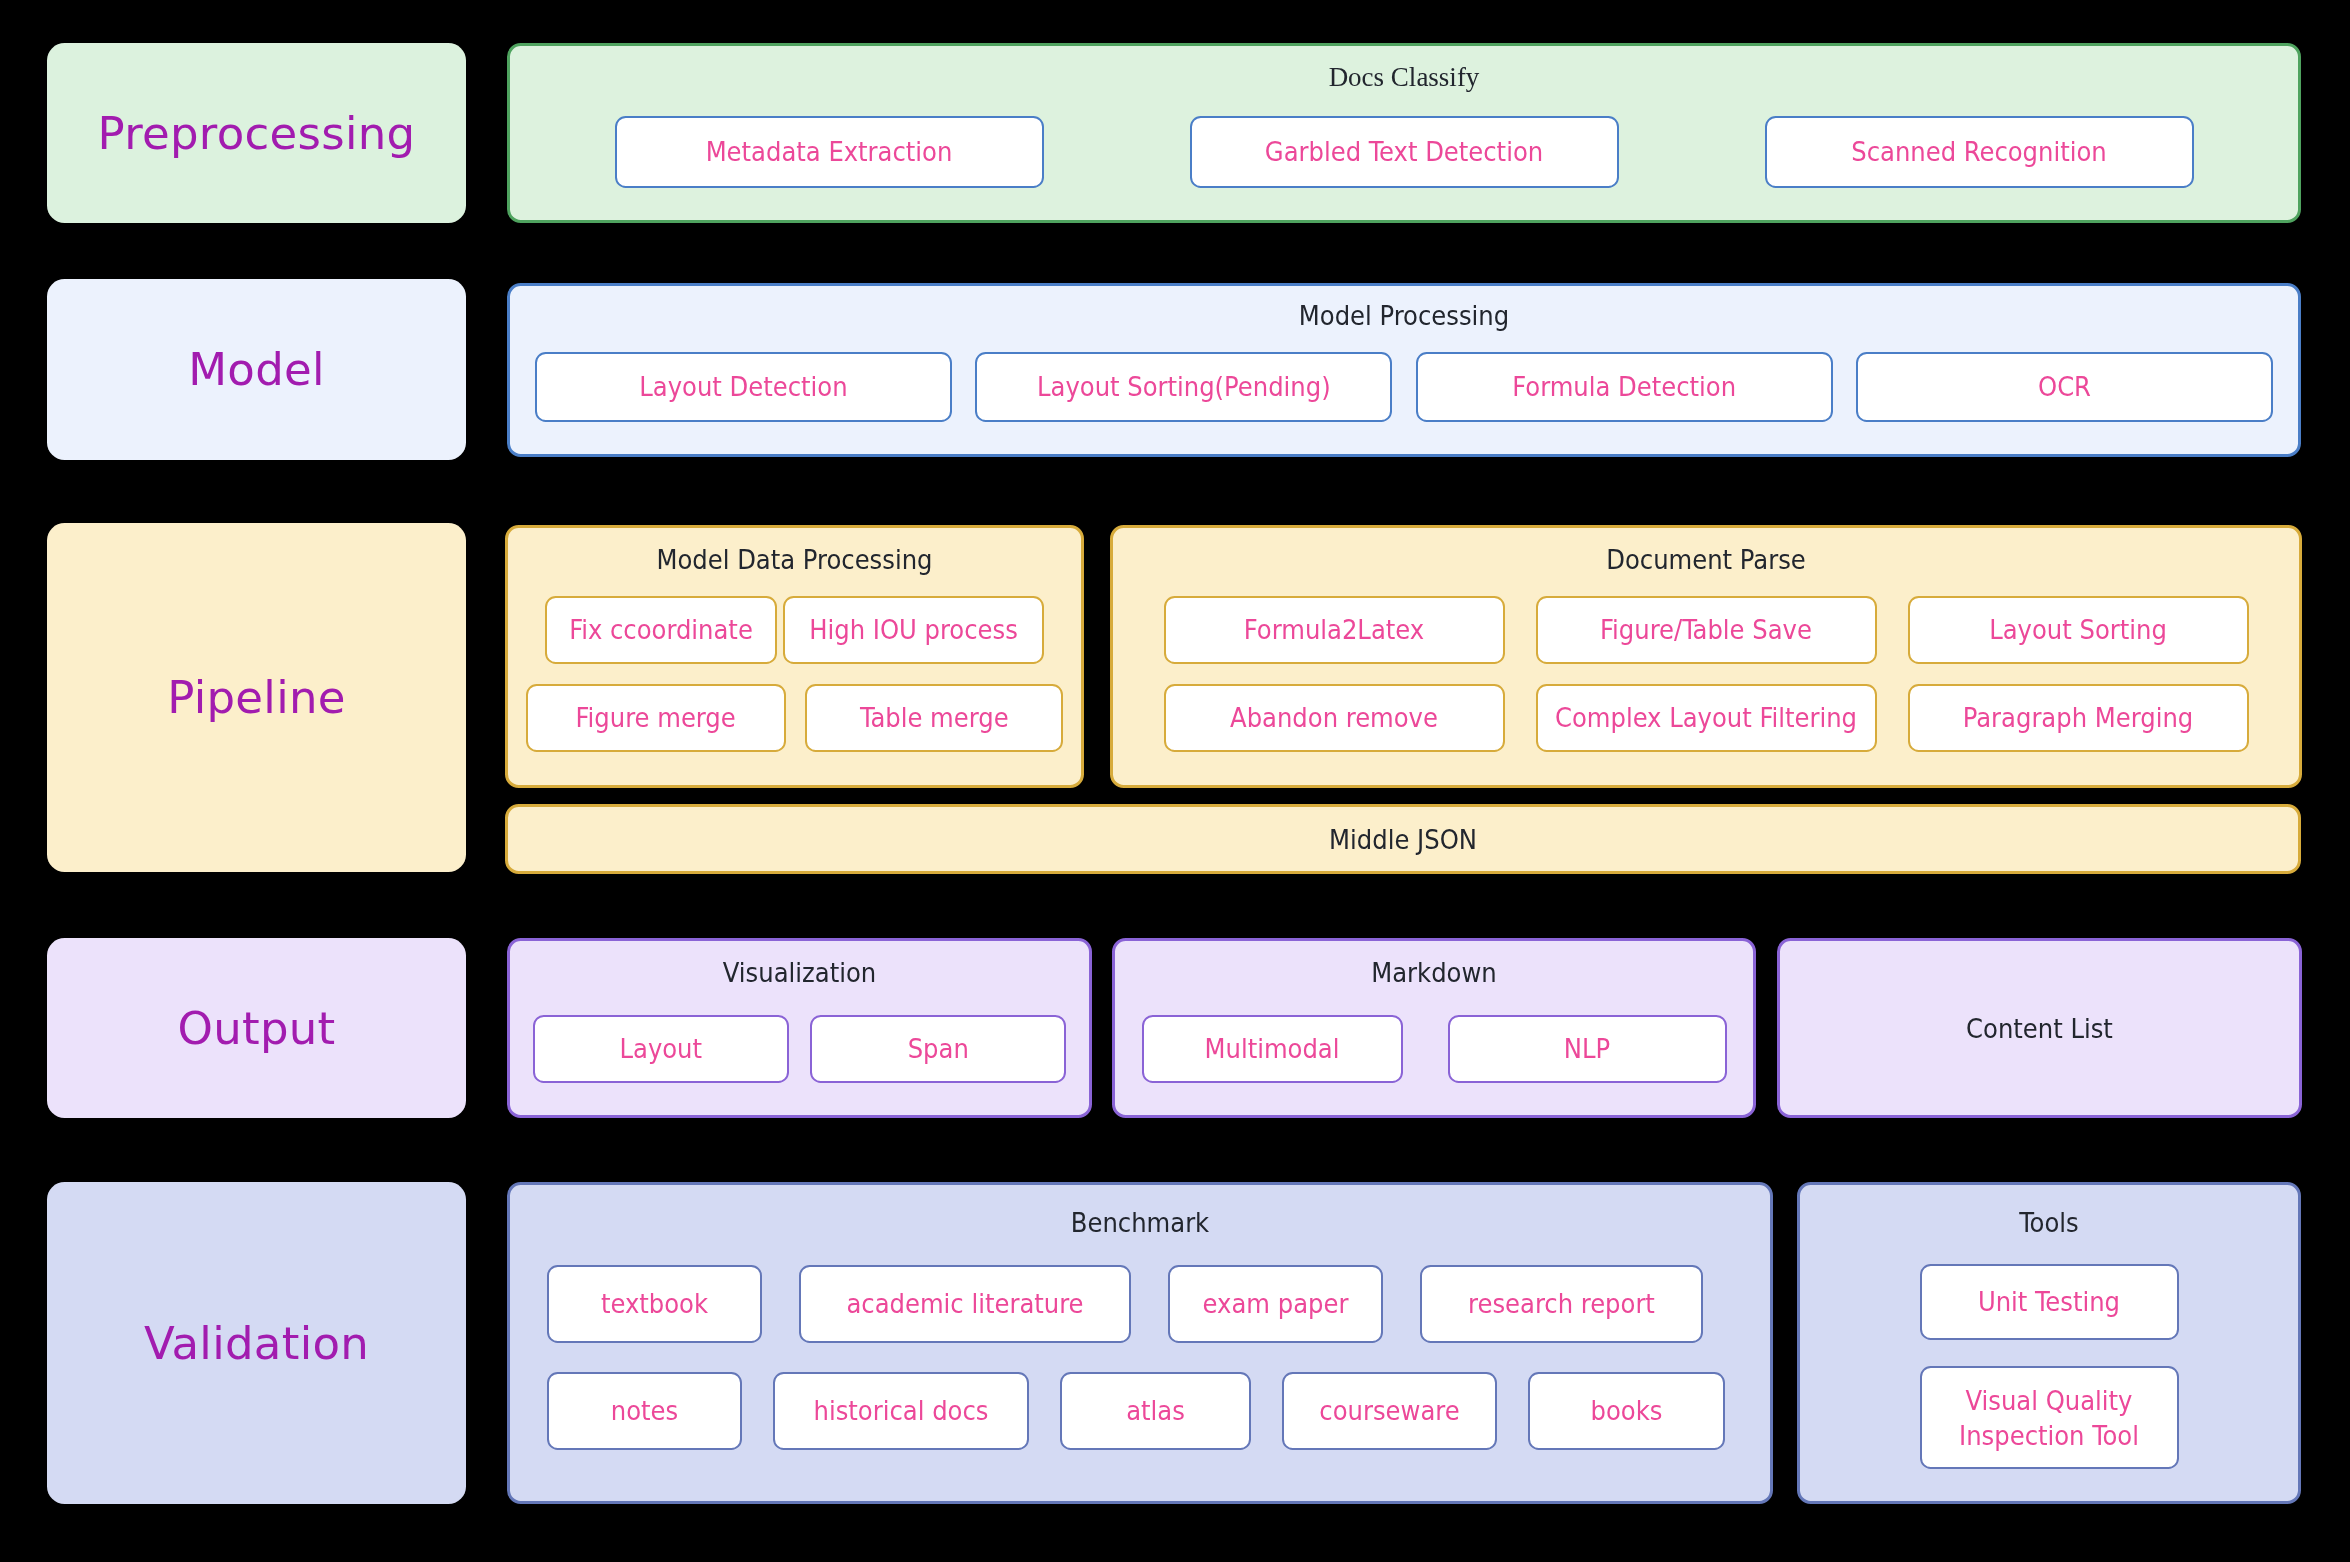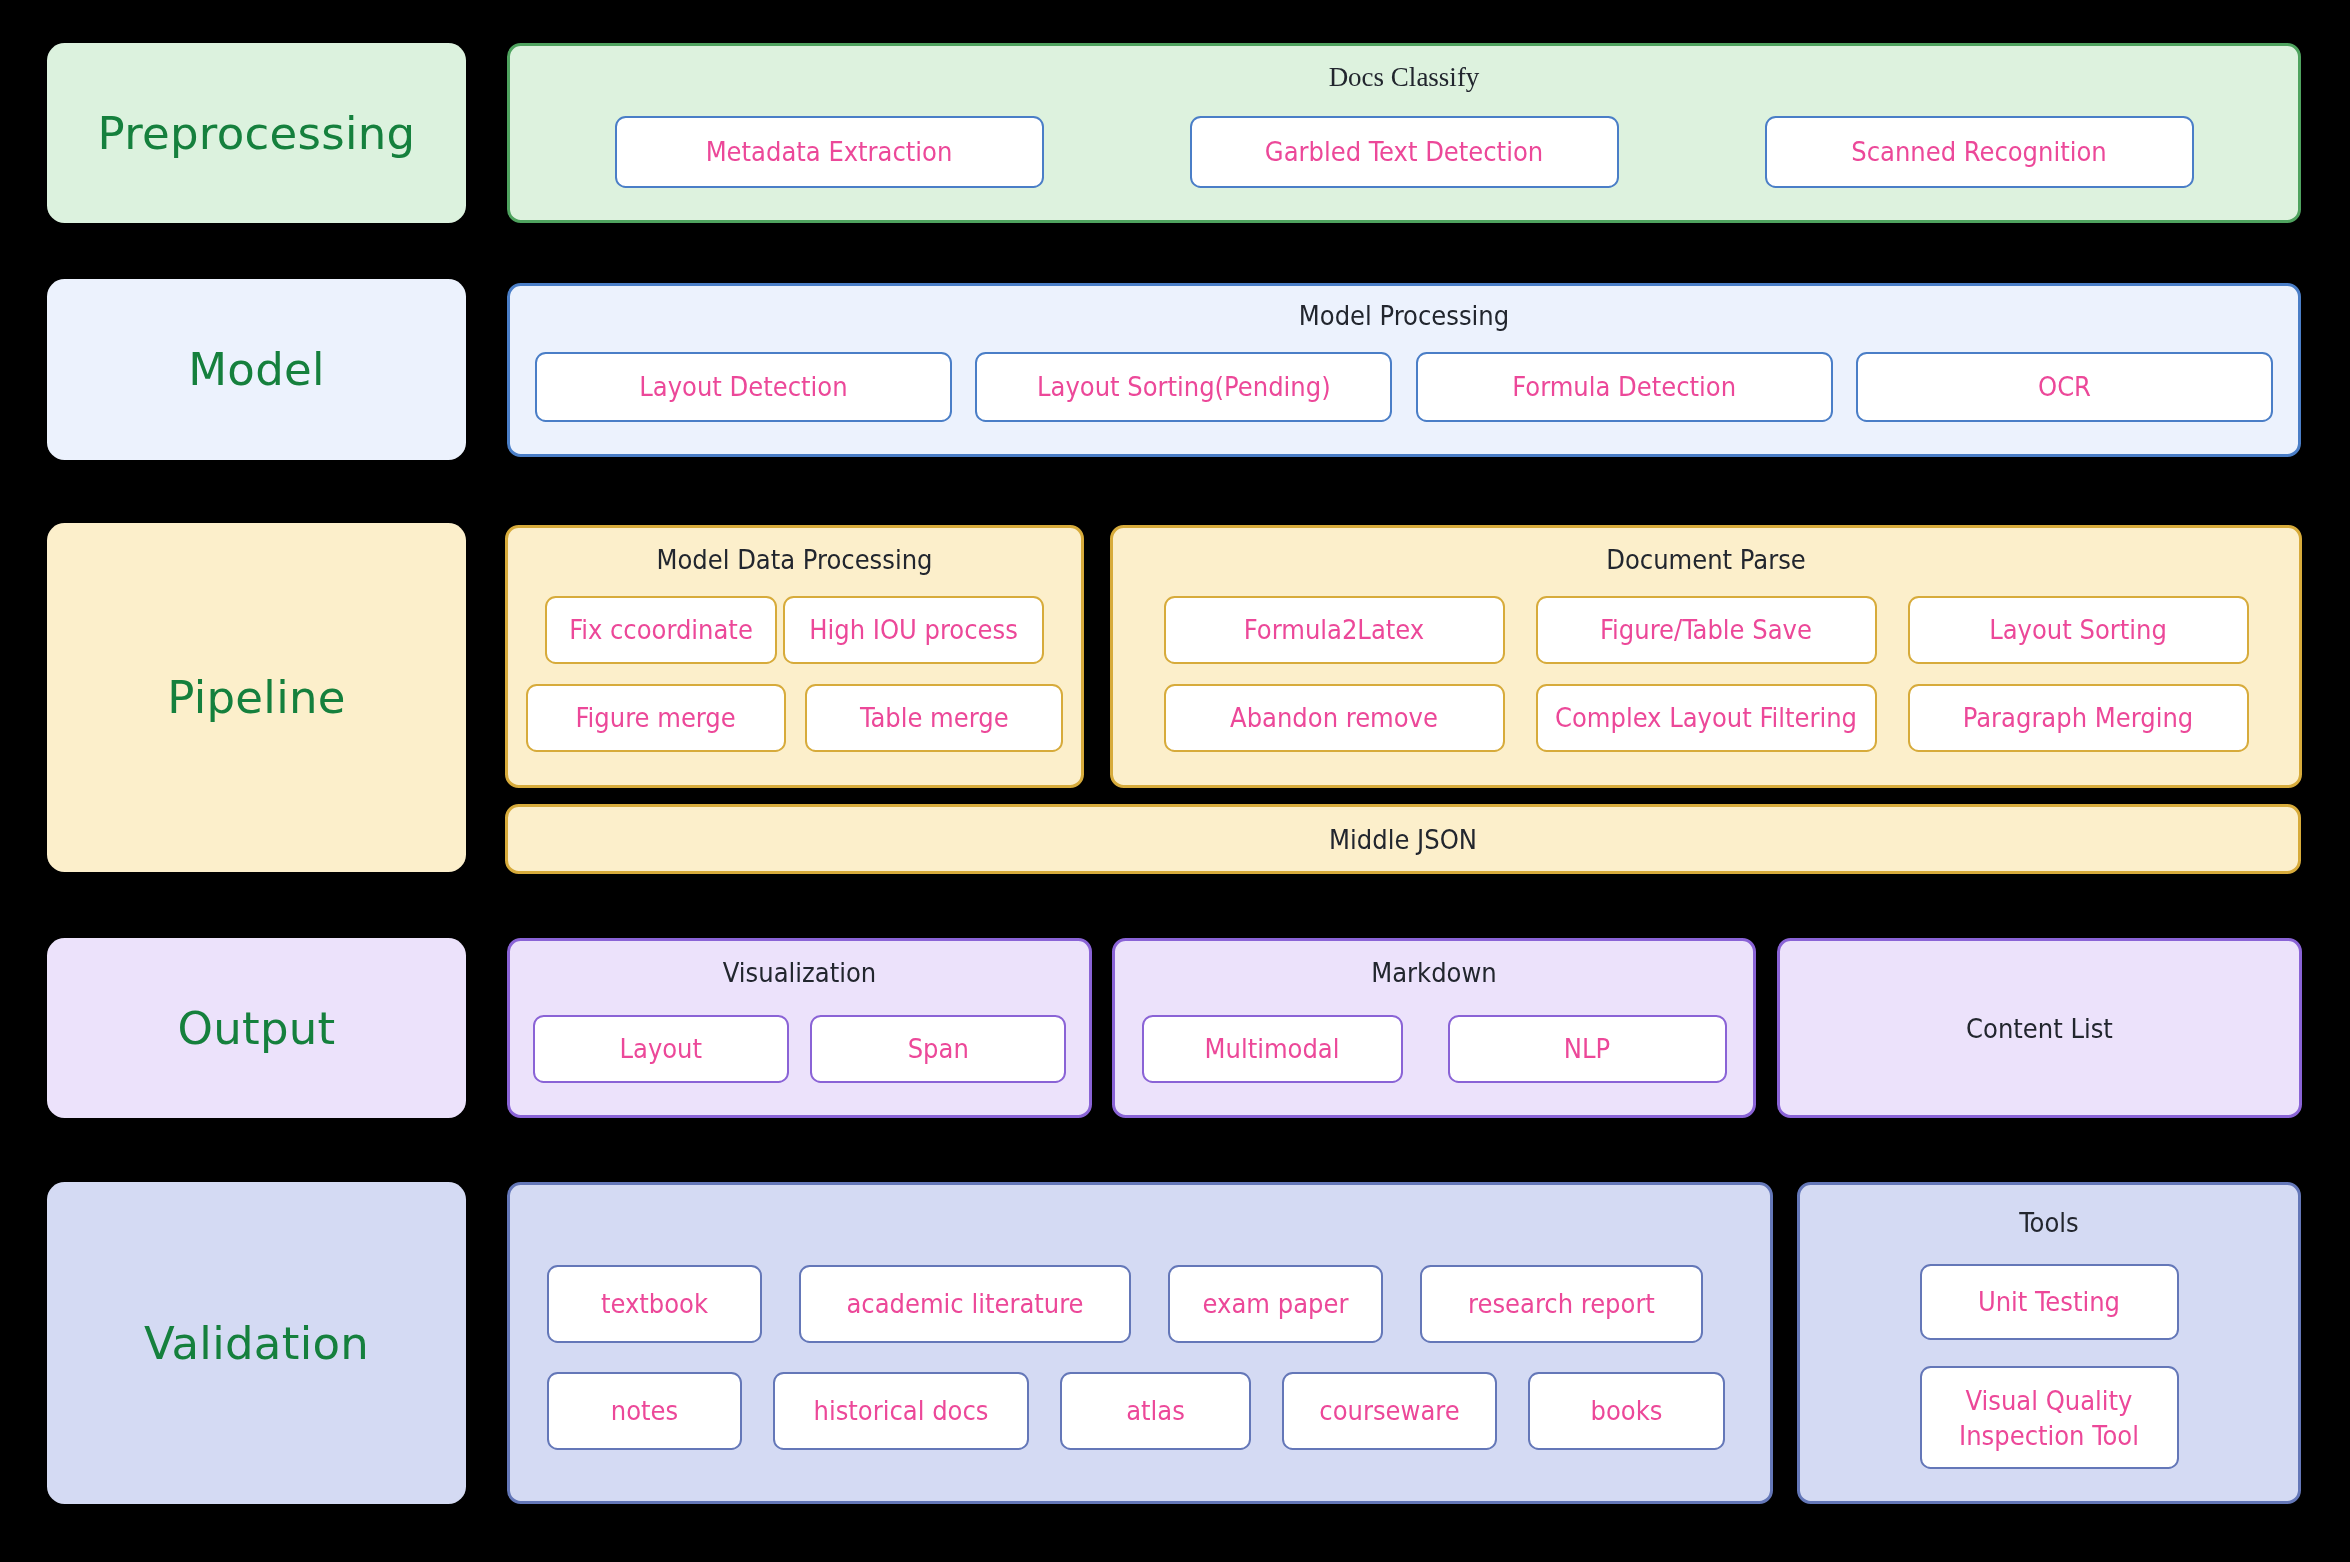--- a/index.html
+++ b/index.html
@@ -18,21 +18,21 @@
   
   .stage-label {
     position: absolute;
     border-radius: 17.6px;
     display: flex;
     align-items: center;
     justify-content: center;
     font-family: "DejaVu Sans", sans-serif;
     font-size: 45px;
     font-weight: 400;
-    color: #15803d;
+    color: #a21caf;
     letter-spacing: 0.3px;
   }
 
   
   .group {
     position: absolute;
     border-radius: 13.7px;
     border-width: 3.9px;
     border-style: solid;
   }
@@ -221,20 +221,21 @@
     </div>
   </div>
 
   <div class="stage-label lbl-periwinkle" style="left:47px; top:1182px; width:419px; height:322px;">
     <span>Validation</span>
   </div>
 
   <div class="pal-periwinkle">
 
     <div class="group" style="left:507px; top:1182px; width:1266px; height:322px;">
+      <div class="group-title" style="top:21.5px;">Benchmark</div>
       <div class="rows" style="top:78px; padding:0 37px; gap:25px;">
         <div class="row" style="height:82px; gap:37px; justify-content:flex-start;">
           <div class="chip" style="width:215px; height:78px;">textbook</div>
           <div class="chip" style="width:332px; height:78px;">academic literature</div>
           <div class="chip" style="width:215px; height:78px;">exam paper</div>
           <div class="chip" style="width:283px; height:78px;">research report</div>
         </div>
         <div class="row" style="height:82px; gap:31px; justify-content:flex-start;">
           <div class="chip" style="width:195px; height:78px;">notes</div>
           <div class="chip" style="width:256px; height:78px;">historical docs</div>

